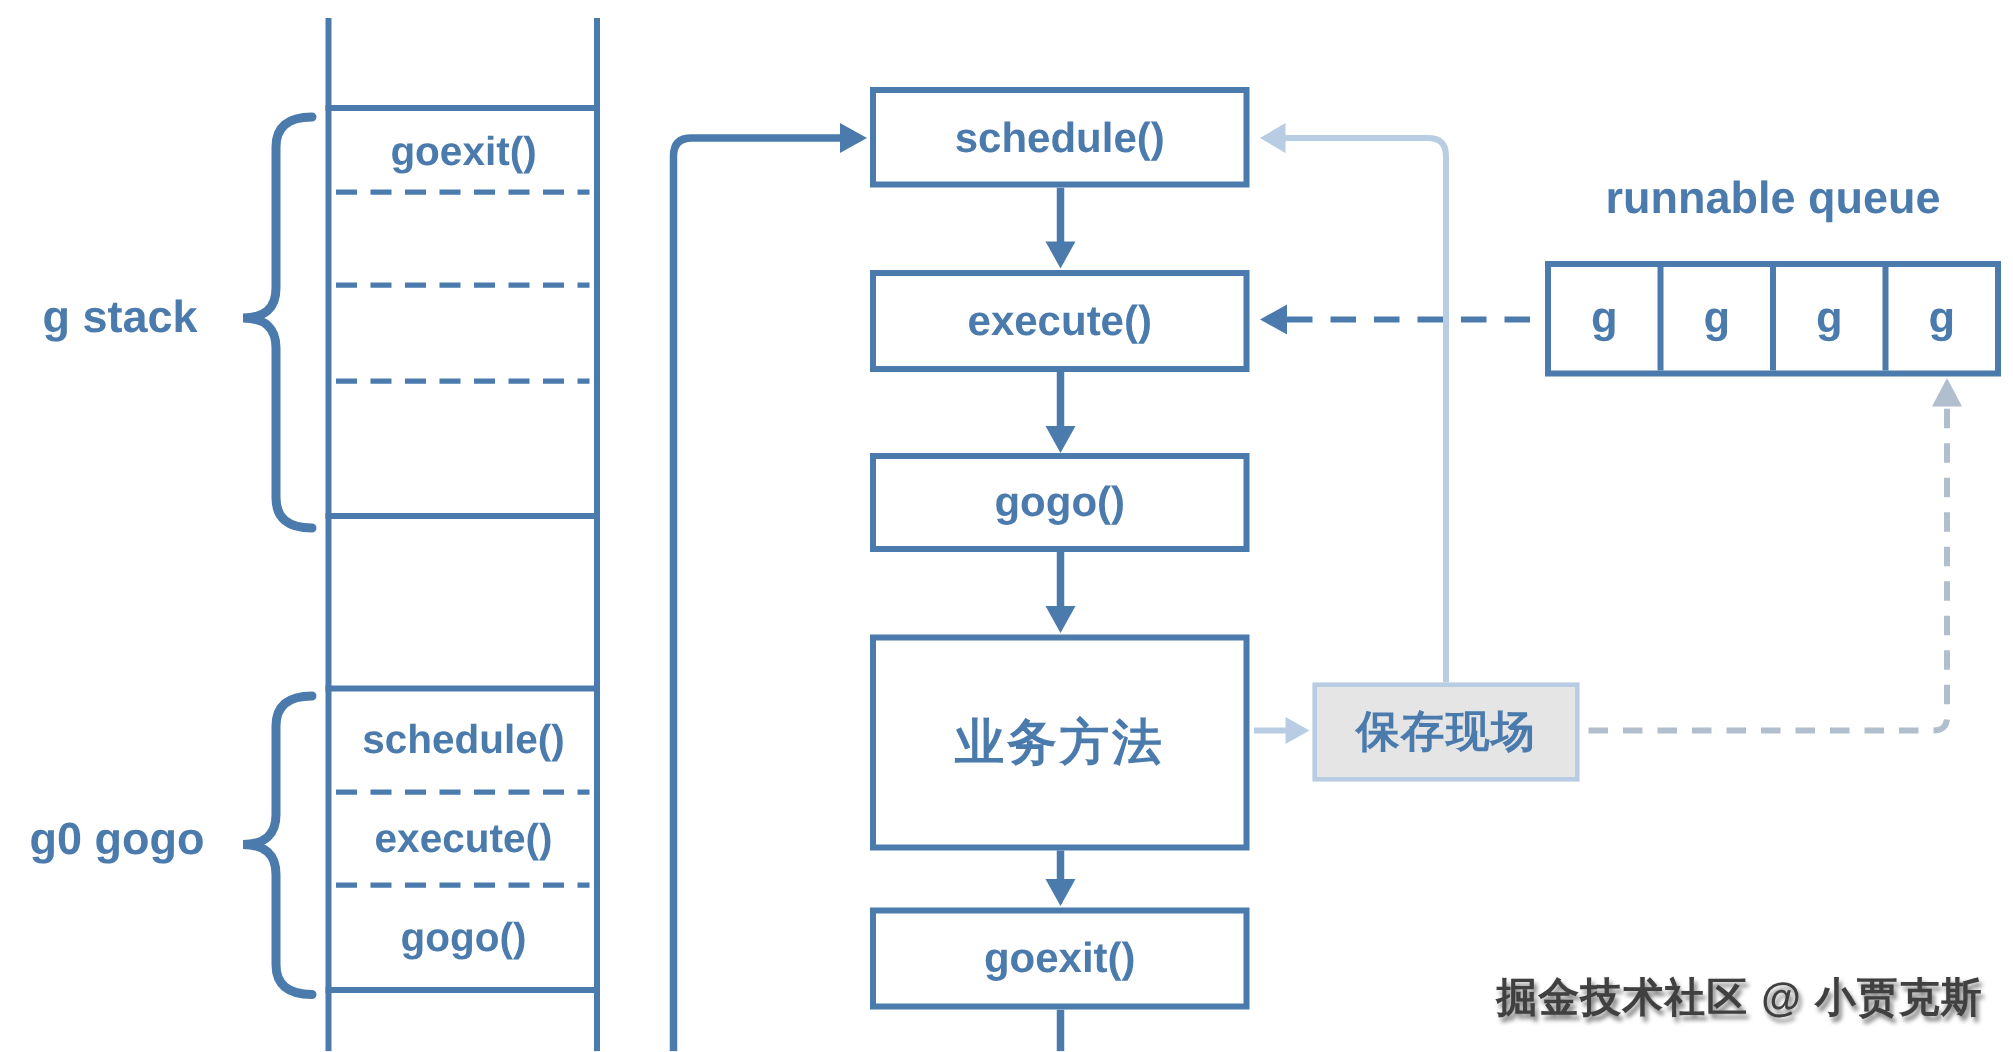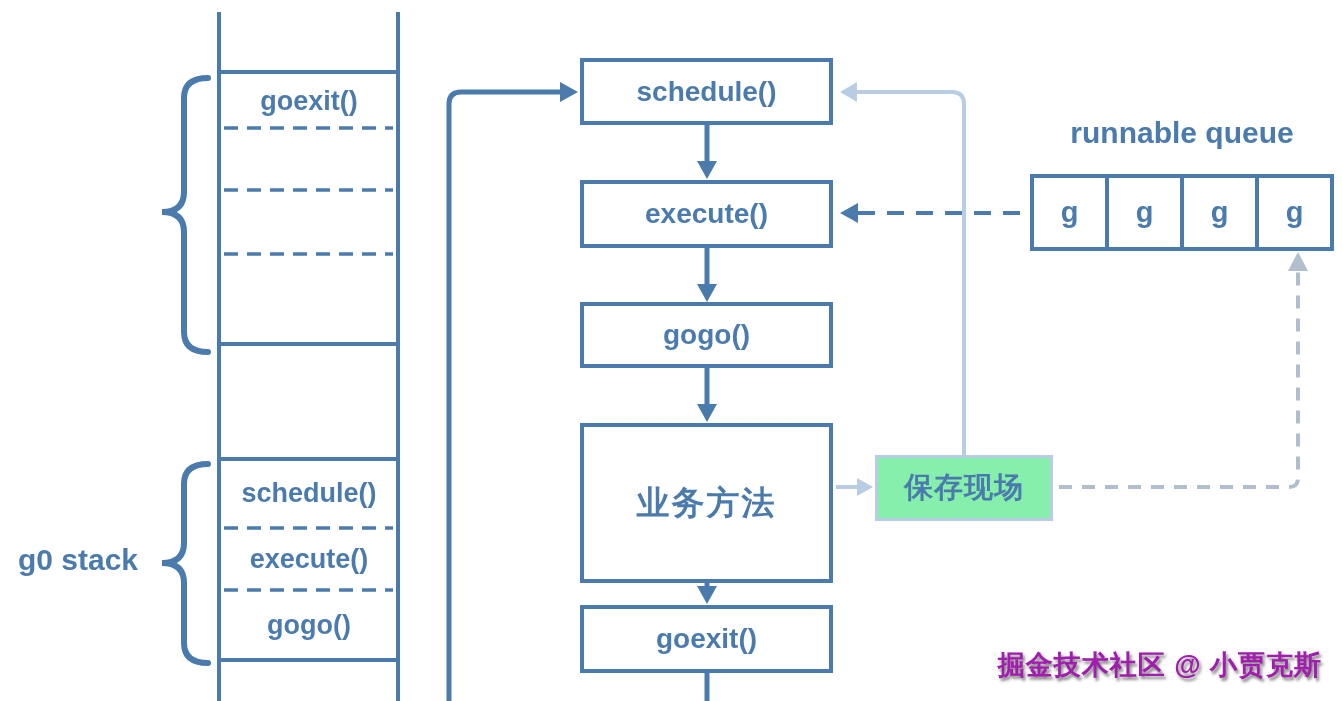--- a/index.html
+++ b/index.html
@@ -47,21 +47,21 @@
     justify-content:center;
     color:var(--primary);
     font-weight:bold;
     font-size:28px;
   }
   .flow-box.biz{font-size:33px;letter-spacing:2px;}
   .save-box{
     position:absolute;
     left:875px;top:455px;width:178px;height:66px;
     border:3px solid var(--light);
-    background:#86efac;
+    background:#e5e5e5;
     box-sizing:border-box;
     display:flex;align-items:center;justify-content:center;
     color:var(--primary);font-weight:bold;font-size:29px;
     letter-spacing:1px;
   }
   .queue-title{left:1020px;top:112px;width:324px;height:42px;font-size:30px;}
   .queue-box{
     position:absolute;
     left:1030px;top:174px;width:304px;height:77px;
     border:4px solid var(--primary);
@@ -73,21 +73,21 @@
     flex:1;
     display:flex;align-items:center;justify-content:center;
     color:var(--primary);font-weight:bold;font-size:29px;
     border-right:4px solid var(--primary);
   }
   .queue-cell:last-child{border-right:none;}
   .watermark{
     position:absolute;
     right:20px;top:647px;
     font-size:27px;font-weight:bold;
-    color:#a21caf;
+    color:#404040;
     letter-spacing:1px;
     text-shadow:2px 3px 3px rgba(90,90,90,0.75), 0 0 1px rgba(150,150,150,0.35);
   }
 </style>
 </head>
 <body>
 
 <div class="stage">
 
   <svg class="overlay" width="1342" height="701" viewBox="0 0 1342 701">
@@ -154,32 +154,33 @@
       <line x1="836" y1="487" x2="858" y2="487"></line>
     </g>
     <polygon class="fill-l" stroke="none" points="873,487 857,478 857,496"></polygon>
 
     <g class="stroke-m" stroke-width="4" stroke-dasharray="13 10" fill="none">
       <path d="M1059,487 L1289,487 Q1298,487 1298,478 L1298,267"></path>
     </g>
     <polygon class="fill-m" stroke="none" points="1298,252 1288,271 1308,271"></polygon>
   </svg>
 
-  <div class="txt side-label" style="left:3px;top:540px;width:150px;height:40px;">g0 stack</div>
+  <div class="txt side-label" style="left:10px;top:192px;width:140px;height:40px;">g stack</div>
+  <div class="txt side-label" style="left:3px;top:540px;width:150px;height:40px;">g0 gogo</div>
 
   <div class="txt frame" style="top:74px;height:54px;">goexit()</div>
 
   <div class="txt frame" style="top:461px;height:65px;">schedule()</div>
   <div class="txt frame" style="top:530px;height:58px;">execute()</div>
   <div class="txt frame" style="top:592px;height:66px;">gogo()</div>
 
   <div class="flow-box" style="top:58px;height:67px;">schedule()</div>
   <div class="flow-box" style="top:180px;height:68px;">execute()</div>
   <div class="flow-box" style="top:302px;height:66px;">gogo()</div>
-  <div class="flow-box biz" style="top:423px;height:160px;">业务方法</div>
+  <div class="flow-box biz" style="top:423px;height:144px;">业务方法</div>
   <div class="flow-box" style="top:605px;height:68px;">goexit()</div>
 
   <div class="save-box">保存现场</div>
 
   <div class="txt queue-title">runnable queue</div>
   <div class="queue-box">
     <div class="queue-cell">g</div>
     <div class="queue-cell">g</div>
     <div class="queue-cell">g</div>
     <div class="queue-cell">g</div>

